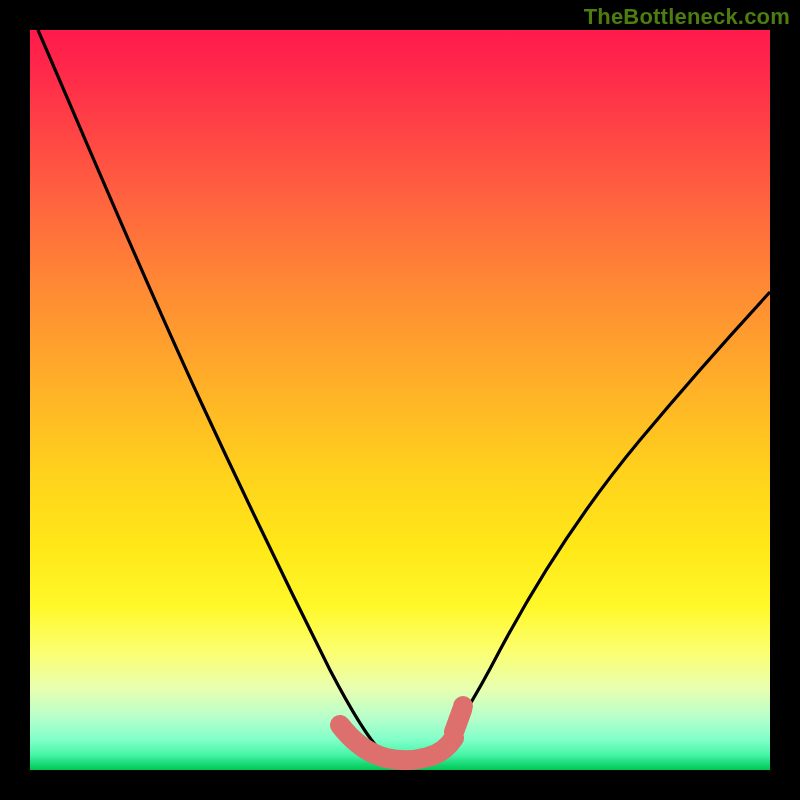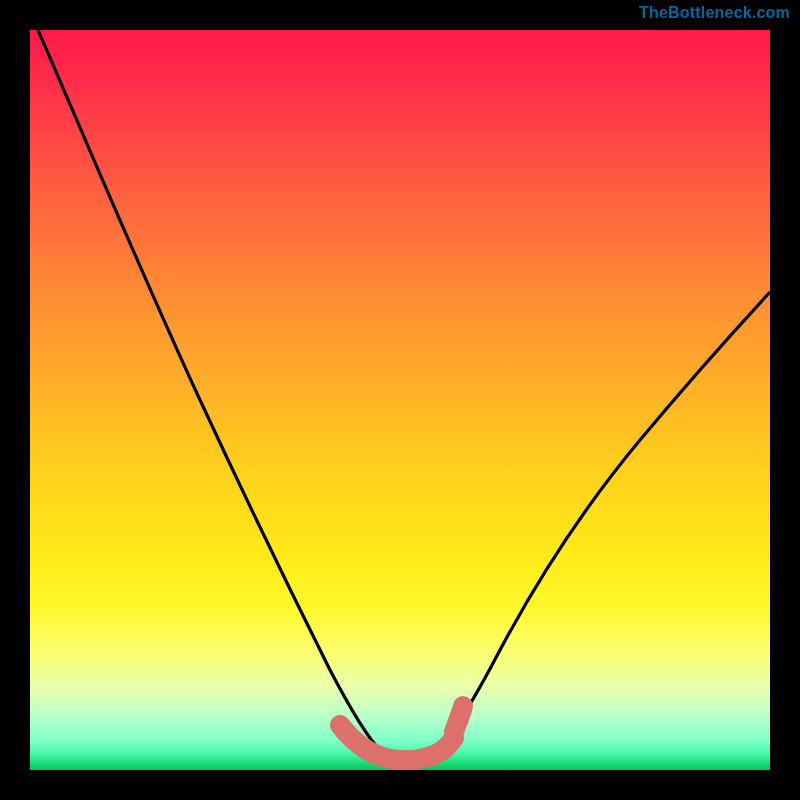--- a/index.html
+++ b/index.html
@@ -51,22 +51,22 @@
   .overlay-svg {
     position: absolute;
     inset: 0;
     width: 100%;
     height: 100%;
   }
   .watermark {
     position: absolute;
     top: 4px;
     right: 10px;
-    color: #0369a1;
-    font-size: 16px;
+    color: #4d7c0f;
+    font-size: 22px;
     font-weight: 600;
     letter-spacing: 0.2px;
     user-select: none;
     text-align: center;
   }
 </style>
 </head>
 <body>
 
 <div class="stage">

